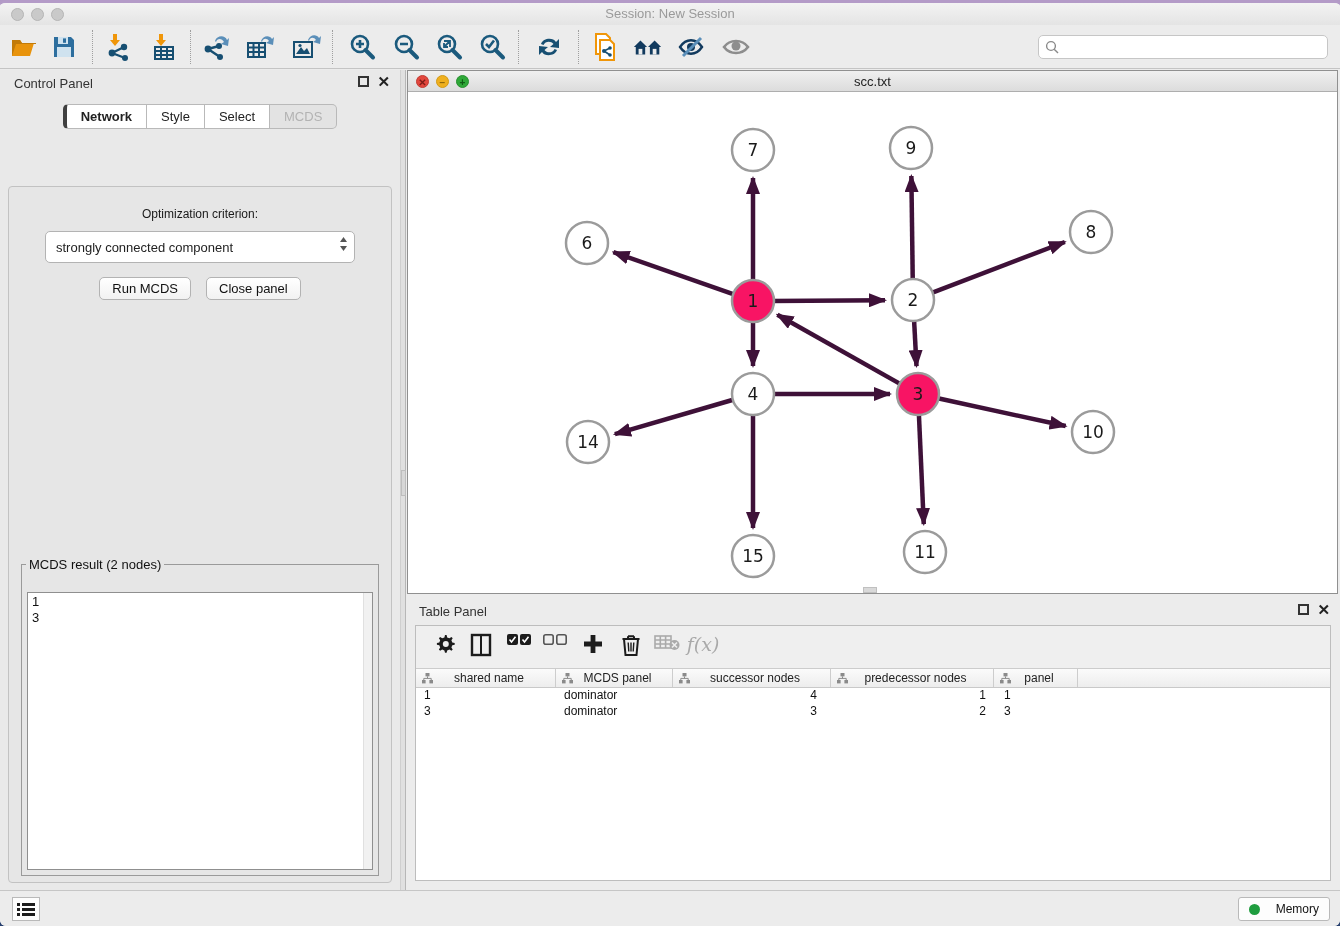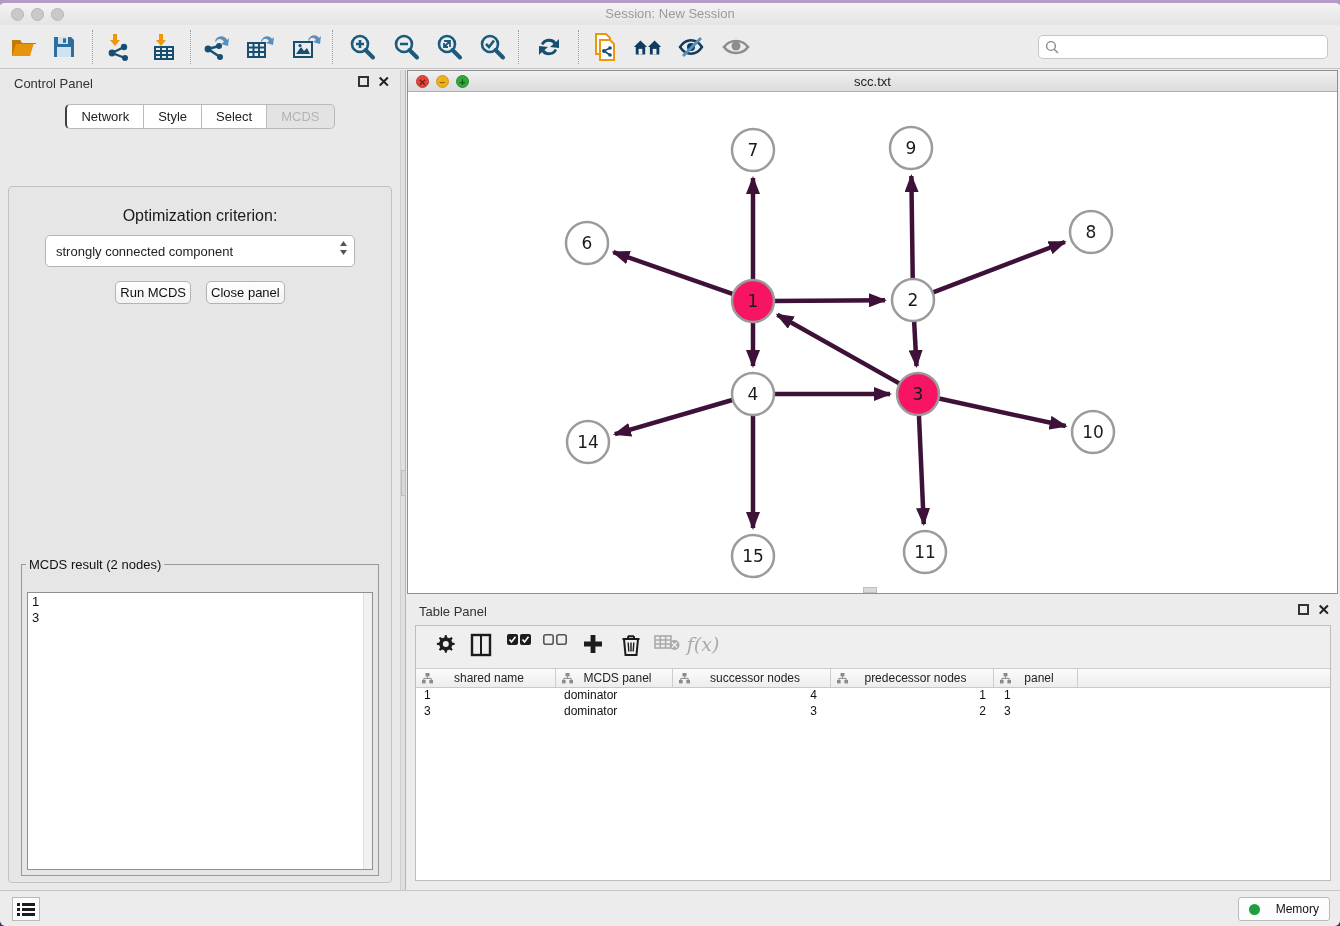--- a/index.html
+++ b/index.html
@@ -30,29 +30,29 @@
   .control-panel { position:absolute; left:0; top:67px; width:400px; height:821px; background:#e9e9e9; }
   .v-divider { position:absolute; left:400px; top:67px; width:6px; height:821px; background:#e0e0e0; border-left:1px solid #cfcfcf; border-right:1px solid #b7b7b7; }
   .v-divider .grip { position:absolute; left:0px; top:400px; width:5px; height:26px; background:#d7d7d7; border:1px solid #bdbdbd; }
   .panel-header { position:relative; height:26px; padding:6px 0 0 14px; font-size:13px; color:#333; }
   .ph-btns { position:absolute; right:10px; top:6px; display:flex; gap:8px; align-items:center; }
   .ph-float { width:11px; height:11px; border:2px solid #333; display:inline-block; }
   .ph-close { font-size:15px; font-weight:bold; color:#222; line-height:11px; }
   
   .seg-tabs { display:flex; justify-content:center; margin-top:8px; }
   .seg-tab { background:#fff; border:1px solid #b9b9b9; border-left:none; padding:4px 14px; font-size:13px; color:#222; }
-  .seg-tab:first-child { border-left:2px solid #404040; border-radius:5px 0 0 5px; }
+  .seg-tab:first-child { border-left:4px solid #404040; border-radius:5px 0 0 5px;font-weight:bold; }
   .seg-tab:last-child { border-radius:0 5px 5px 0; }
   .seg-tab.active { background:#e3e3e3; color:#b3b3b3; }
   .cp-content { position:absolute; left:8px; right:8px; top:116px; bottom:8px; background:#e6e6e6; border:1px solid #c2c2c2; border-radius:4px; }
-  .opt-label { text-align:center; margin-top:20px; font-size:16px; color:#1a1a1a; }
+  .opt-label { text-align:center; margin-top:20px; font-size:12px; color:#1a1a1a; }
   .dropdown { position:relative; margin:10px 36px 0 36px; height:32px; background:#fff; border:1px solid #b3b3b3; border-radius:5px; display:flex; align-items:center; padding-left:10px; font-size:13px; }
   .dd-arrows { position:absolute; right:6px; top:4px; }
   .btn-row { display:flex; justify-content:center; gap:15px; margin-top:14px; }
-  .push-btn { background:linear-gradient(#ffffff,#f2f2f2); border:1px solid #b3b3b3; border-radius:5px; padding:3px 4px; font-size:13px; color:#111; }
+  .push-btn { background:linear-gradient(#ffffff,#f2f2f2); border:1px solid #b3b3b3; border-radius:5px; padding:3px 12px; font-size:13px; color:#111; }
   fieldset.result { position:absolute; left:6px; right:6px; bottom:6px; top:370px; border:1px solid #9a9a9a; margin:0 6px; padding:4px; background:transparent; }
   fieldset.result legend { font-size:13px; color:#111; padding:0 3px; }
   .result-list { position:absolute; left:5px; right:5px; top:20px; bottom:5px; background:#fff; border:1px solid #8f8f8f; overflow:hidden; }
   .result-list .scroll { position:absolute; right:0; top:0; bottom:0; width:9px; background:#f1f1f1; border-left:1px solid #e0e0e0; }
   .result-item { font-size:13px; padding:1px 0 0 4px; color:#111; }
   
   .net-window { position:absolute; left:407px; top:67px; width:931px; height:524px; border:1px solid #909090; background:#fff; }
   .net-titlebar { position:relative; height:21px; background:linear-gradient(#f0f0f0,#dcdcdc); border-bottom:1px solid #aeaeae; }
   .net-title { position:absolute; left:0; right:0; top:3px; text-align:center; font-size:13px; color:#222; }
   .frame-dot { position:absolute; top:4px; width:13px; height:13px; border-radius:50%; font-size:10px; font-weight:bold; text-align:center; line-height:13px; }

